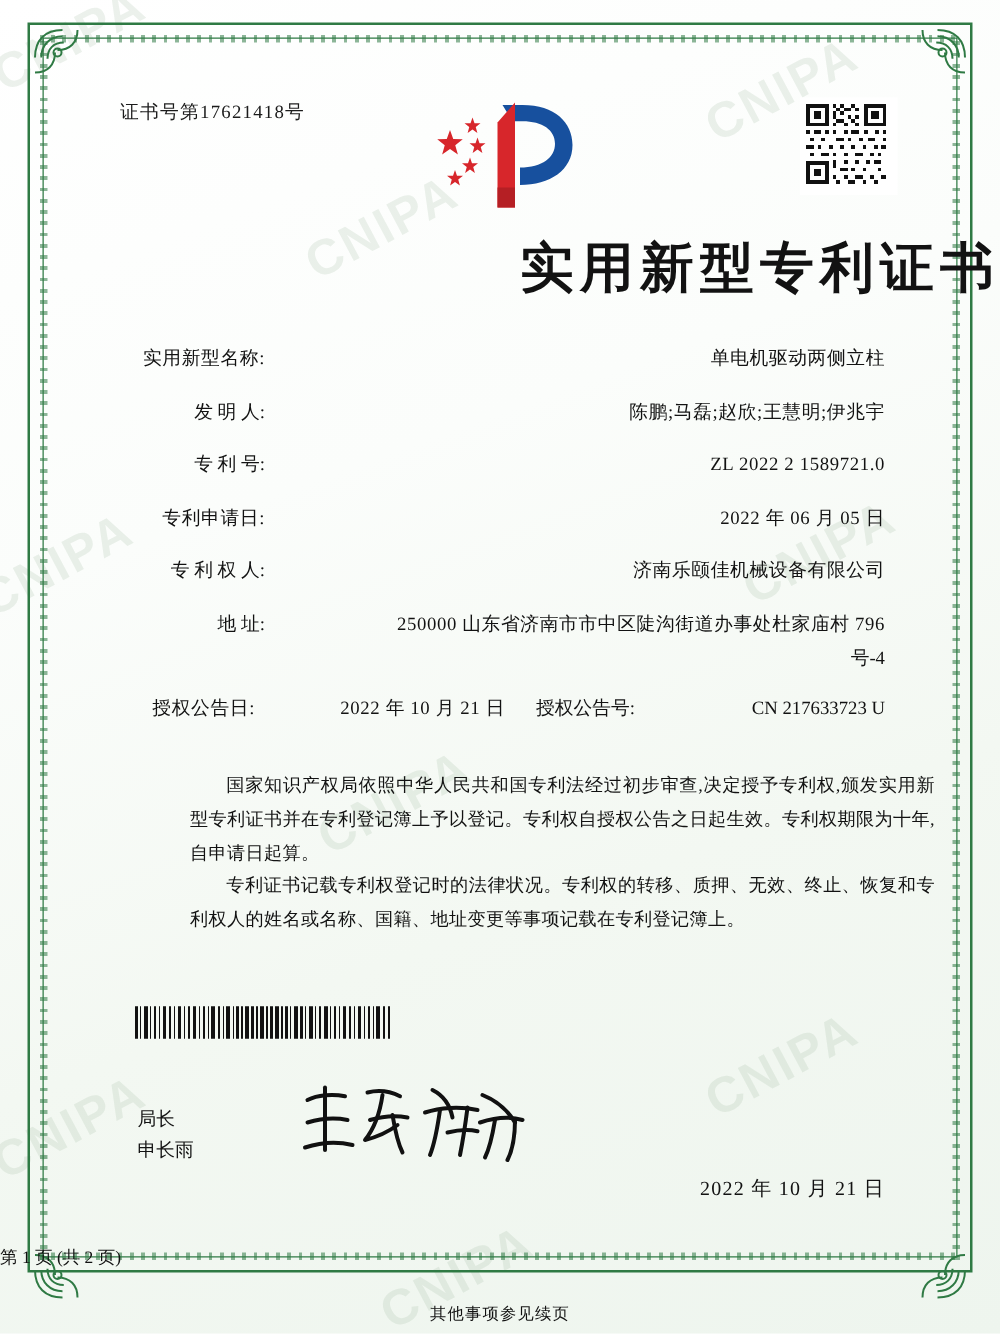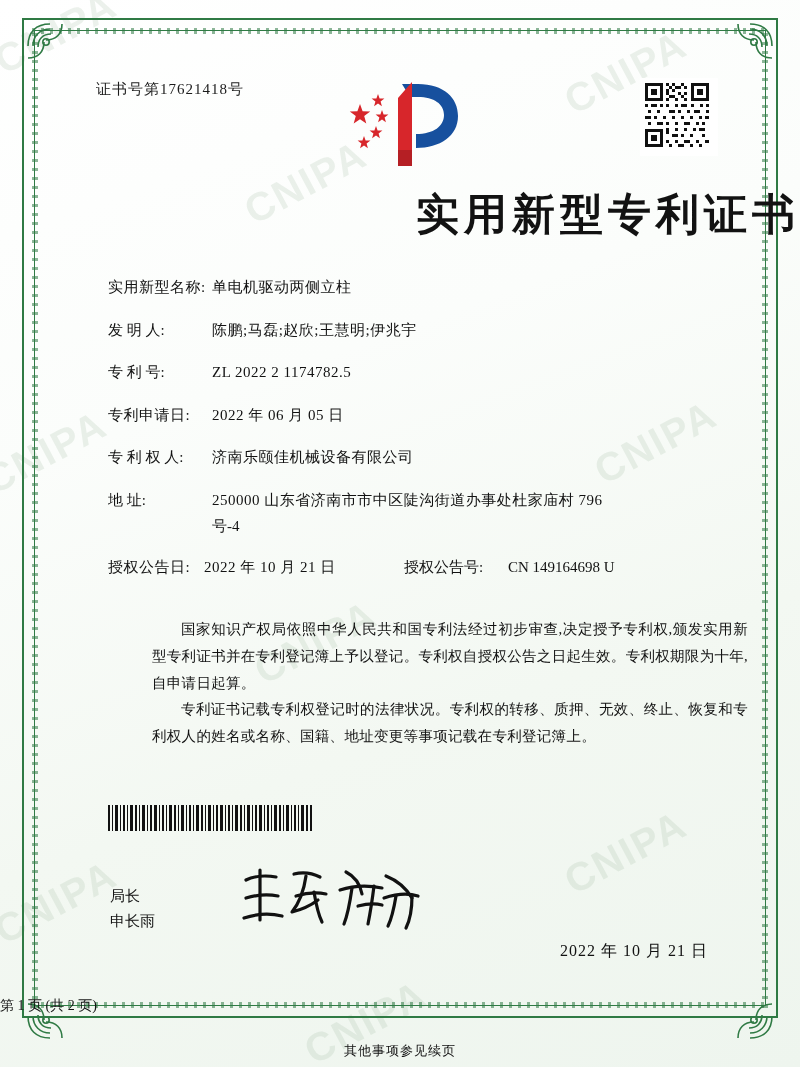--- a/index.html
+++ b/index.html
@@ -132,20 +132,21 @@
   }
 
   
   .fields {
     position: absolute;
     left: 108px;
     top: 276px;
     width: 600px;
     font-size: 15px;
     color: #121212;
+    text-align: right;
   }
   .row {
     display: flex;
     align-items: flex-start;
     margin-bottom: 20px;
     line-height: 1.5;
   }
   .row .label {
     width: 104px;
     flex: 0 0 104px;
@@ -409,21 +410,21 @@
       <div class="value">单电机驱动两侧立柱</div>
     </div>
 
     <div class="row">
       <div class="label sp">发 明 人:</div>
       <div class="value">陈鹏;马磊;赵欣;王慧明;伊兆宇</div>
     </div>
 
     <div class="row">
       <div class="label sp">专 利 号:</div>
-      <div class="value">ZL 2022 2 1174782.5</div>
+      <div class="value">ZL 2022 2 1589721.0</div>
     </div>
 
     <div class="row">
       <div class="label">专利申请日:</div>
       <div class="value">2022 年 06 月 05 日</div>
     </div>
 
     <div class="row">
       <div class="label sp">专 利 权 人:</div>
       <div class="value">济南乐颐佳机械设备有限公司</div>
@@ -432,21 +433,21 @@
     <div class="row">
       <div class="label sp">地 址:</div>
       <div class="value">250000  山东省济南市市中区陡沟街道办事处杜家庙村 796</div>
     </div>
     <div class="addr-line2">号-4</div>
 
     <div class="row two">
       <div class="label">授权公告日:</div>
       <div class="value">2022 年 10 月 21 日</div>
       <div class="label2">授权公告号:</div>
-      <div class="value2">CN 149164698 U</div>
+      <div class="value2">CN 217633723 U</div>
     </div>
 
   </div>
 
   <div class="body-text">
     <p>国家知识产权局依照中华人民共和国专利法经过初步审查,决定授予专利权,颁发实用新型专利证书并在专利登记簿上予以登记。专利权自授权公告之日起生效。专利权期限为十年,自申请日起算。</p>
     <p>专利证书记载专利权登记时的法律状况。专利权的转移、质押、无效、终止、恢复和专利权人的姓名或名称、国籍、地址变更等事项记载在专利登记簿上。</p>
   </div>
 
   <div class="barcode">

